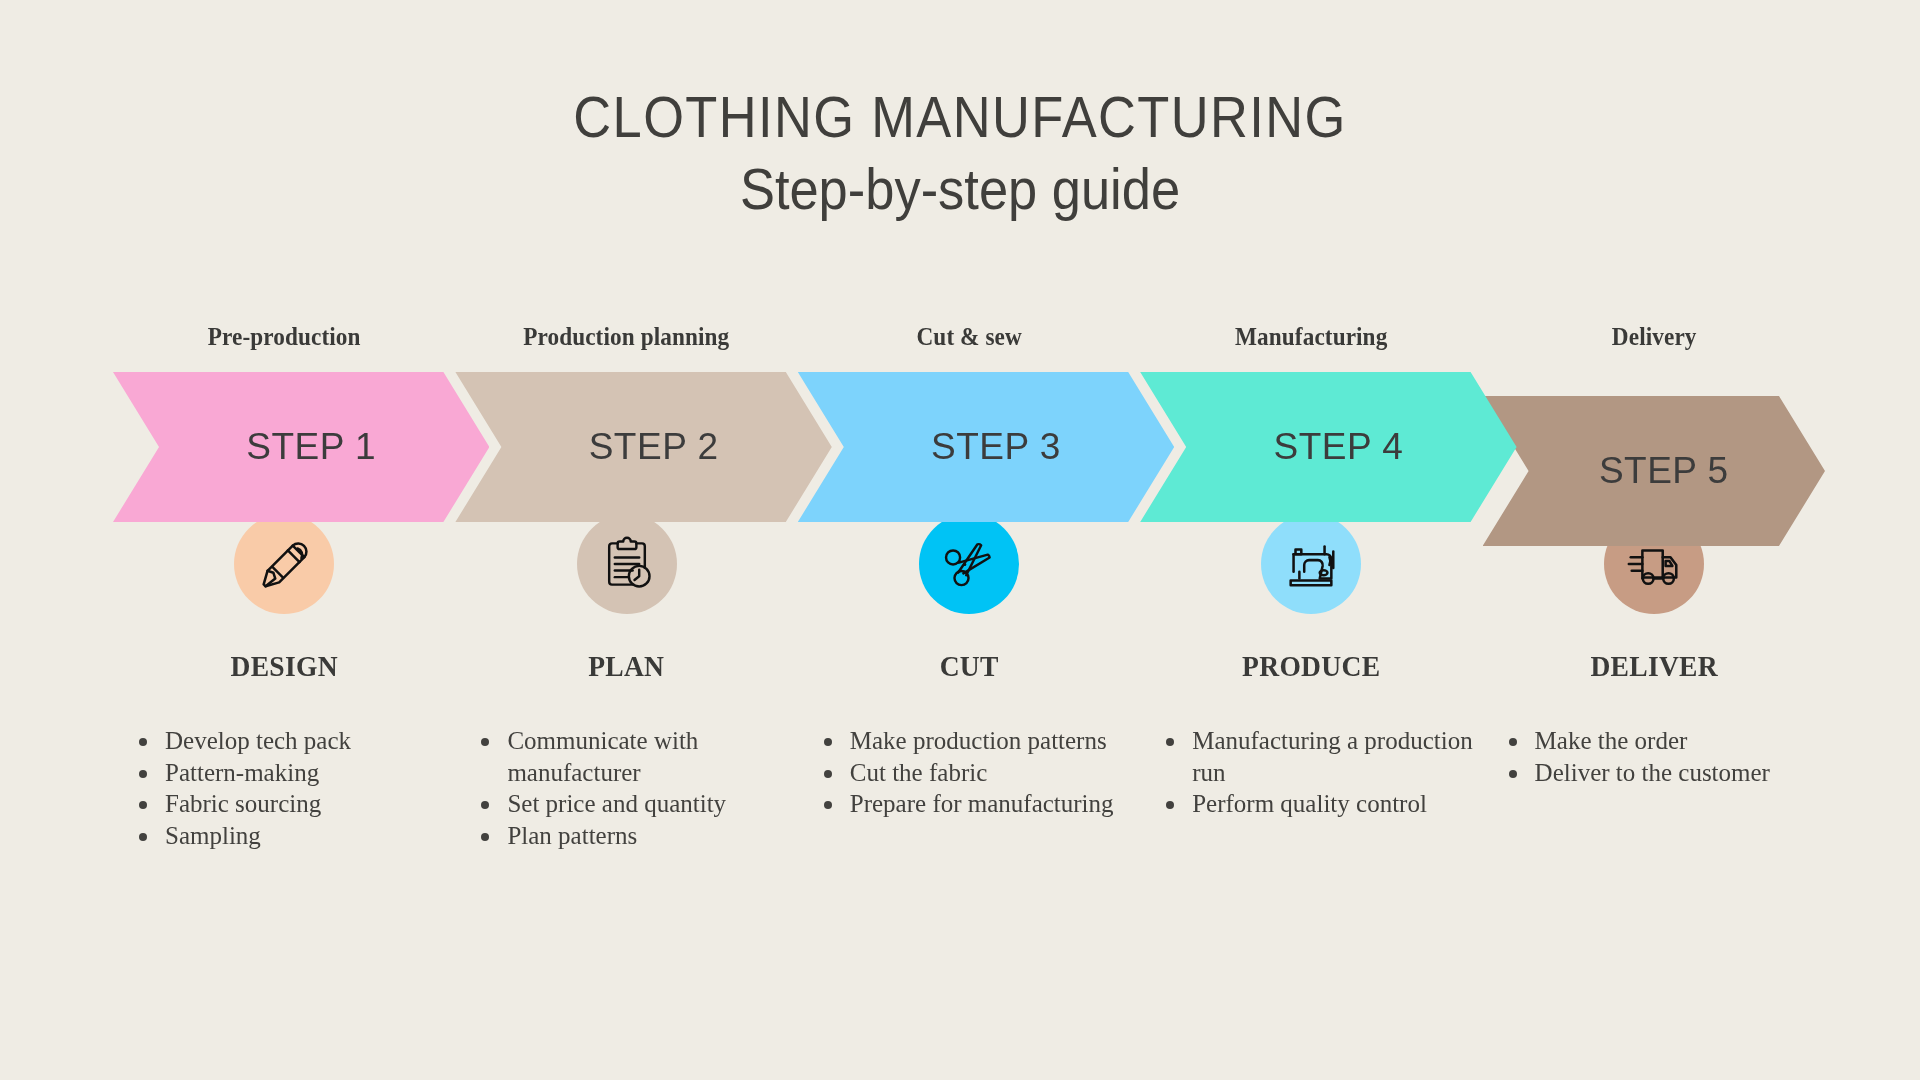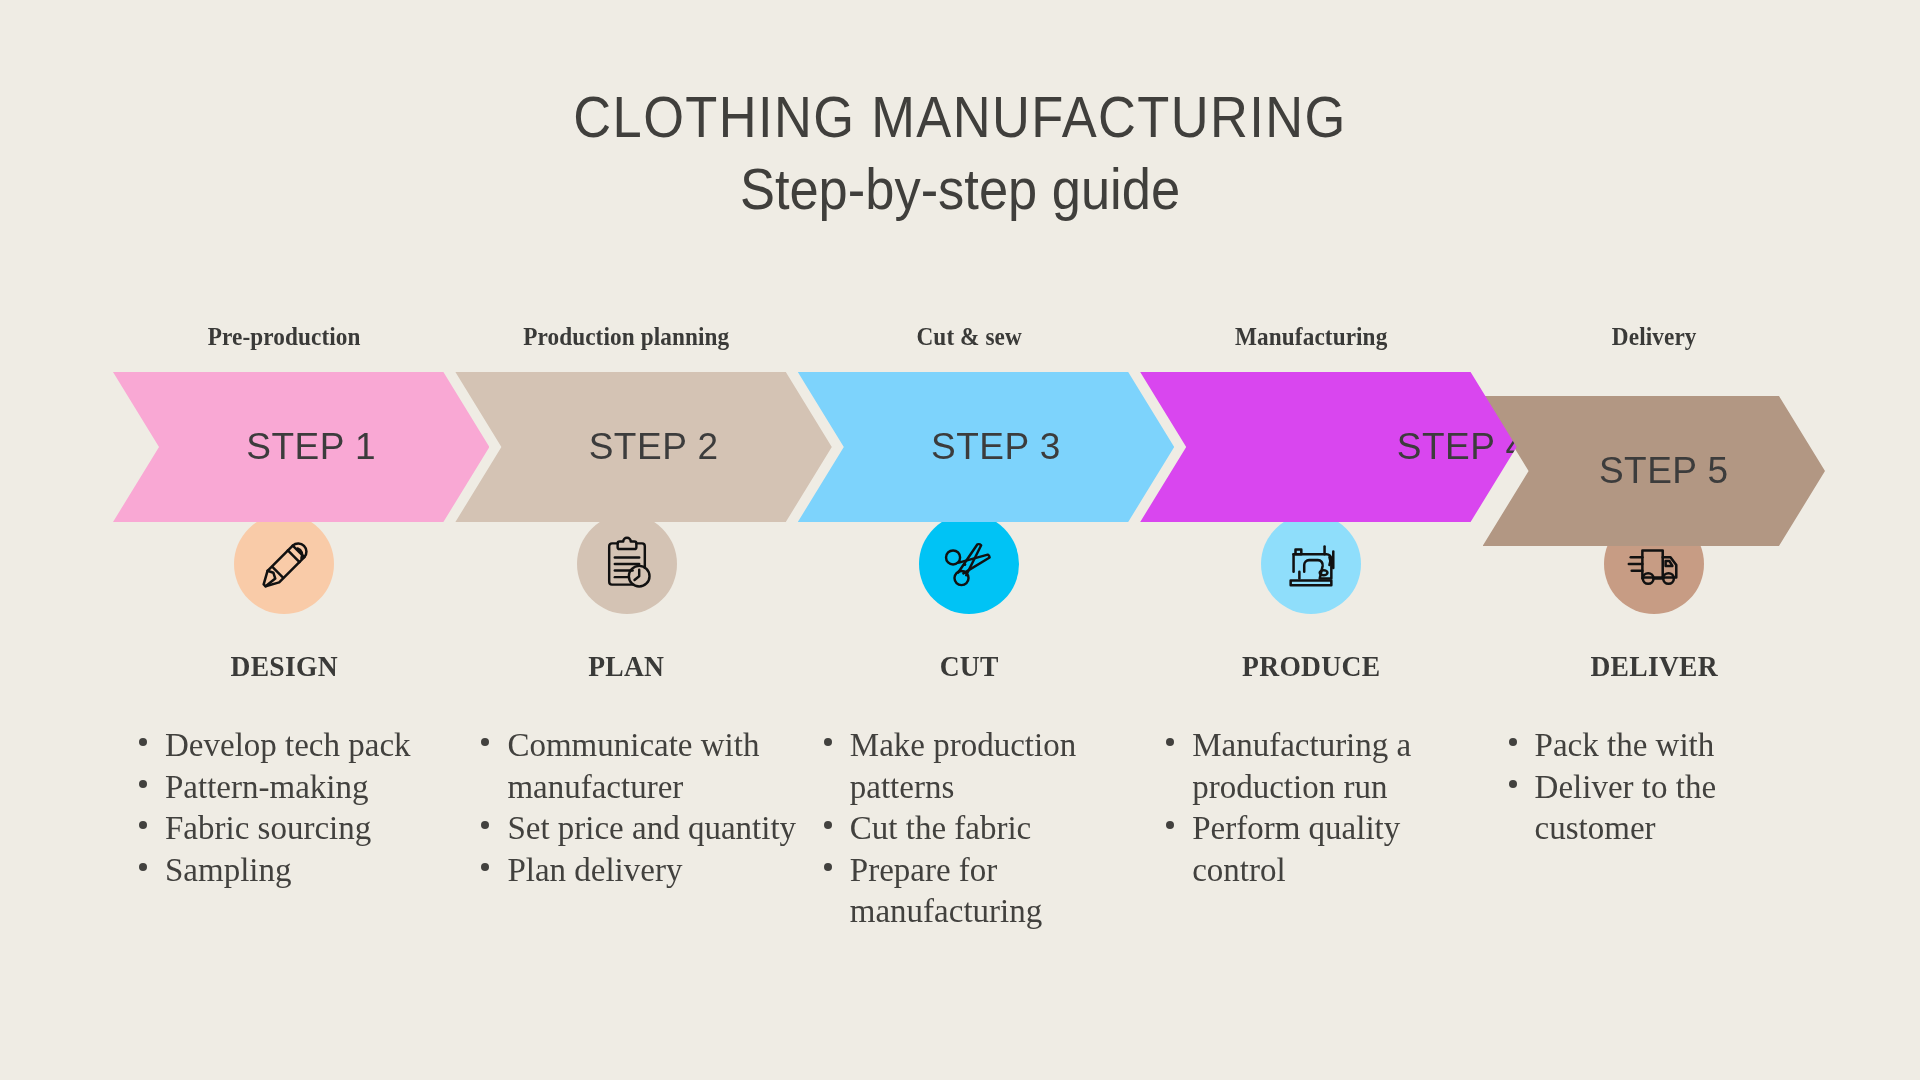--- a/index.html
+++ b/index.html
@@ -107,21 +107,21 @@
   
   .bullets{
     margin-top:42px;
     padding:0;
     list-style:none;
     padding-left:16px;
   }
   .bullets li{
     position:relative;
     padding-left:36px;
-    font-size:33px;
+    font-size:25px;
     line-height:1.26;
     color:#42413e;
     margin-bottom:0px;
   }
   .bullets li::before{
     content:"";
     position:absolute;
     left:10px;top:13px;
     width:8px;height:8px;border-radius:50%;
     background:#42413e;
@@ -138,21 +138,21 @@
 <div class="band" id="band">
     <div class="chev" style="background: #f9a8d4; z-index: 10;">
       <span class="chev-label">STEP 1</span>
     </div>
     <div class="chev" style="background: rgb(212, 195, 180); z-index: 9; text-align: center;">
       <span class="chev-label">STEP 2</span>
     </div>
     <div class="chev" style="background: #7dd3fc; z-index: 8;">
       <span class="chev-label">STEP 3</span>
     </div>
-    <div class="chev" style="background: #d946ef; z-index: 7; justify-content: flex-end;">
+    <div class="chev" style="background: #5eead4; z-index: 7;">
       <span class="chev-label">STEP 4</span>
     </div>
     <div class="chev" style="background: rgb(178, 151, 131); z-index: 6;">
       <span class="chev-label">STEP 5</span>
     </div>
   </div>
 
 <div class="cols" id="cols">
     <div class="col">
       <div class="cat-label">Pre-production</div>
@@ -194,21 +194,21 @@
           <circle cx="45" cy="45" r="11"></circle>
           <path d="M45 38 v7 l-5 4"></path>
         </g>
           </svg>
         </div>
       </div>
       <div class="action">PLAN</div>
       <ul class="bullets">
         <li>Communicate with manufacturer</li>
         <li>Set price and quantity</li>
-        <li>Plan delivery</li>
+        <li>Plan patterns</li>
       </ul>
     </div>
     <div class="col">
       <div class="cat-label">Cut &amp; sew</div>
       <div class="icon-wrap">
         <div class="icon-circle" style="background: rgb(0, 195, 245);">
           <svg width="60" height="60" viewBox="0 0 64 64">
         <g fill="none" stroke="#111" stroke-width="2.6" stroke-linecap="round" stroke-linejoin="round">
           <circle cx="15" cy="25" r="7.5"></circle>
           <circle cx="24" cy="47" r="7.5"></circle>
@@ -266,17 +266,17 @@
           <line x1="20" y1="47" x2="20.5" y2="47"></line>
           <line x1="8" y1="25" x2="20" y2="25"></line>
           <line x1="6" y1="32" x2="20" y2="32"></line>
           <line x1="9" y1="39" x2="20" y2="39"></line>
         </g>
           </svg>
         </div>
       </div>
       <div class="action">DELIVER</div>
       <ul class="bullets">
-        <li>Pack the with</li>
+        <li>Make the order</li>
         <li>Deliver to the customer</li>
       </ul>
     </div>
   </div>
 
 </body></html>

